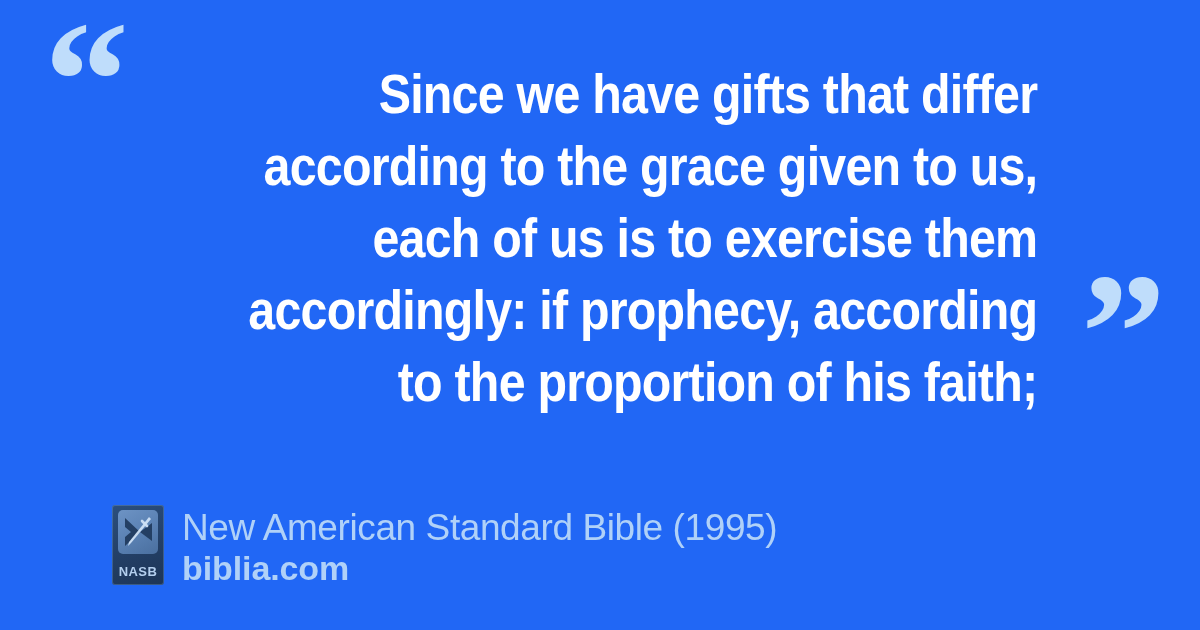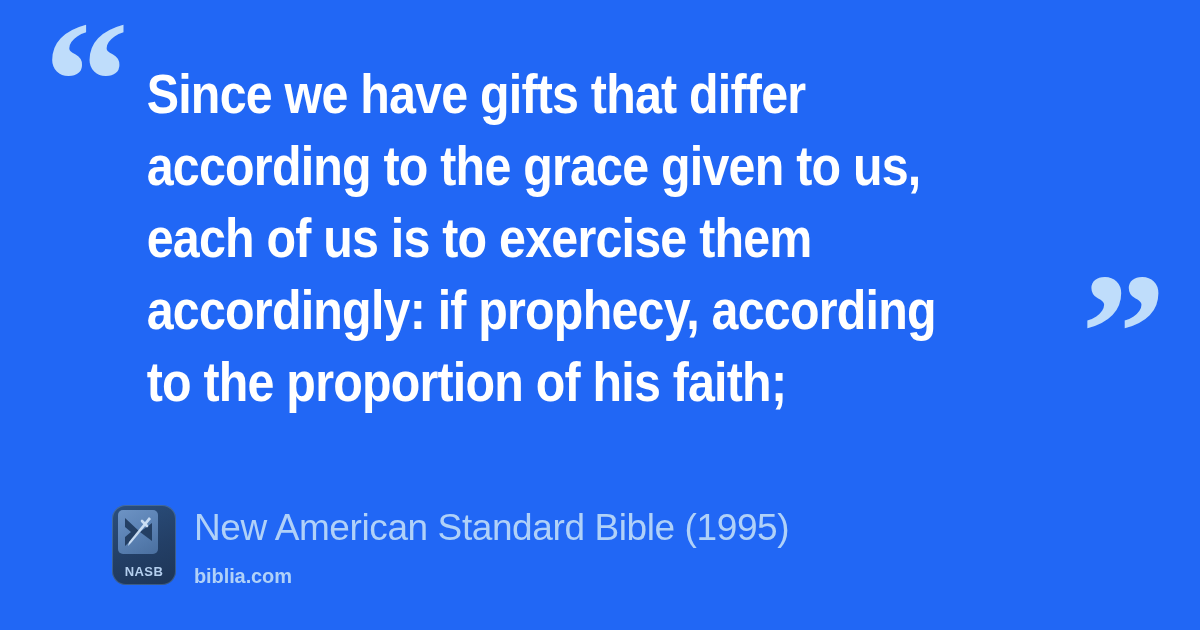--- a/index.html
+++ b/index.html
@@ -47,21 +47,21 @@
   }
 
   
   #quote-block {
     position: absolute;
     left: 0;
     right: 16px;
     top: 58px;
     padding: 0 86px;
     box-sizing: border-box;
-    text-align: left;
+    text-align: right;
   }
 
   .quote-line {
     display: block;
     color: #ffffff;
     font-weight: 700;
     font-size: 55px;
     line-height: 72px;
     letter-spacing: -0.9px;
     white-space: nowrap;
@@ -75,23 +75,23 @@
     left: 112px;
     top: 505px;
     display: flex;
     flex-direction: row;
     align-items: flex-start;
   }
 
   
   #nasb-logo {
     position: relative;
-    width: 64px;
+    width: 52px;
     height: 80px;
-    border-radius: 14px;
+    border-radius: 3px;
     background: linear-gradient(160deg, #2b4f7d 0%, #233f66 55%, #1d3556 100%);
     flex: 0 0 auto;
     overflow: hidden;
     box-shadow: inset 0 0 0 1px rgba(130,175,230,0.30);
   }
 
   #nasb-tile {
     position: absolute;
     left: 6px;
     top: 5px;
@@ -130,25 +130,25 @@
     color: #b0d1f8;
     font-size: 37px;
     font-weight: 400;
     line-height: 44px;
     letter-spacing: -0.4px;
     white-space: nowrap;
   }
 
   #source-site {
     color: #b0d1f8;
-    font-size: 20px;
+    font-size: 34px;
     font-weight: 700;
     line-height: 32px;
     letter-spacing: -0.1px;
-    margin-top: 10px;
+    margin-top: 2px;
     white-space: nowrap;
   }
 </style>
 </head>
 <body>
 
 <div id="card">
 
   <span id="quote-open" class="quote-mark">“</span>
 

